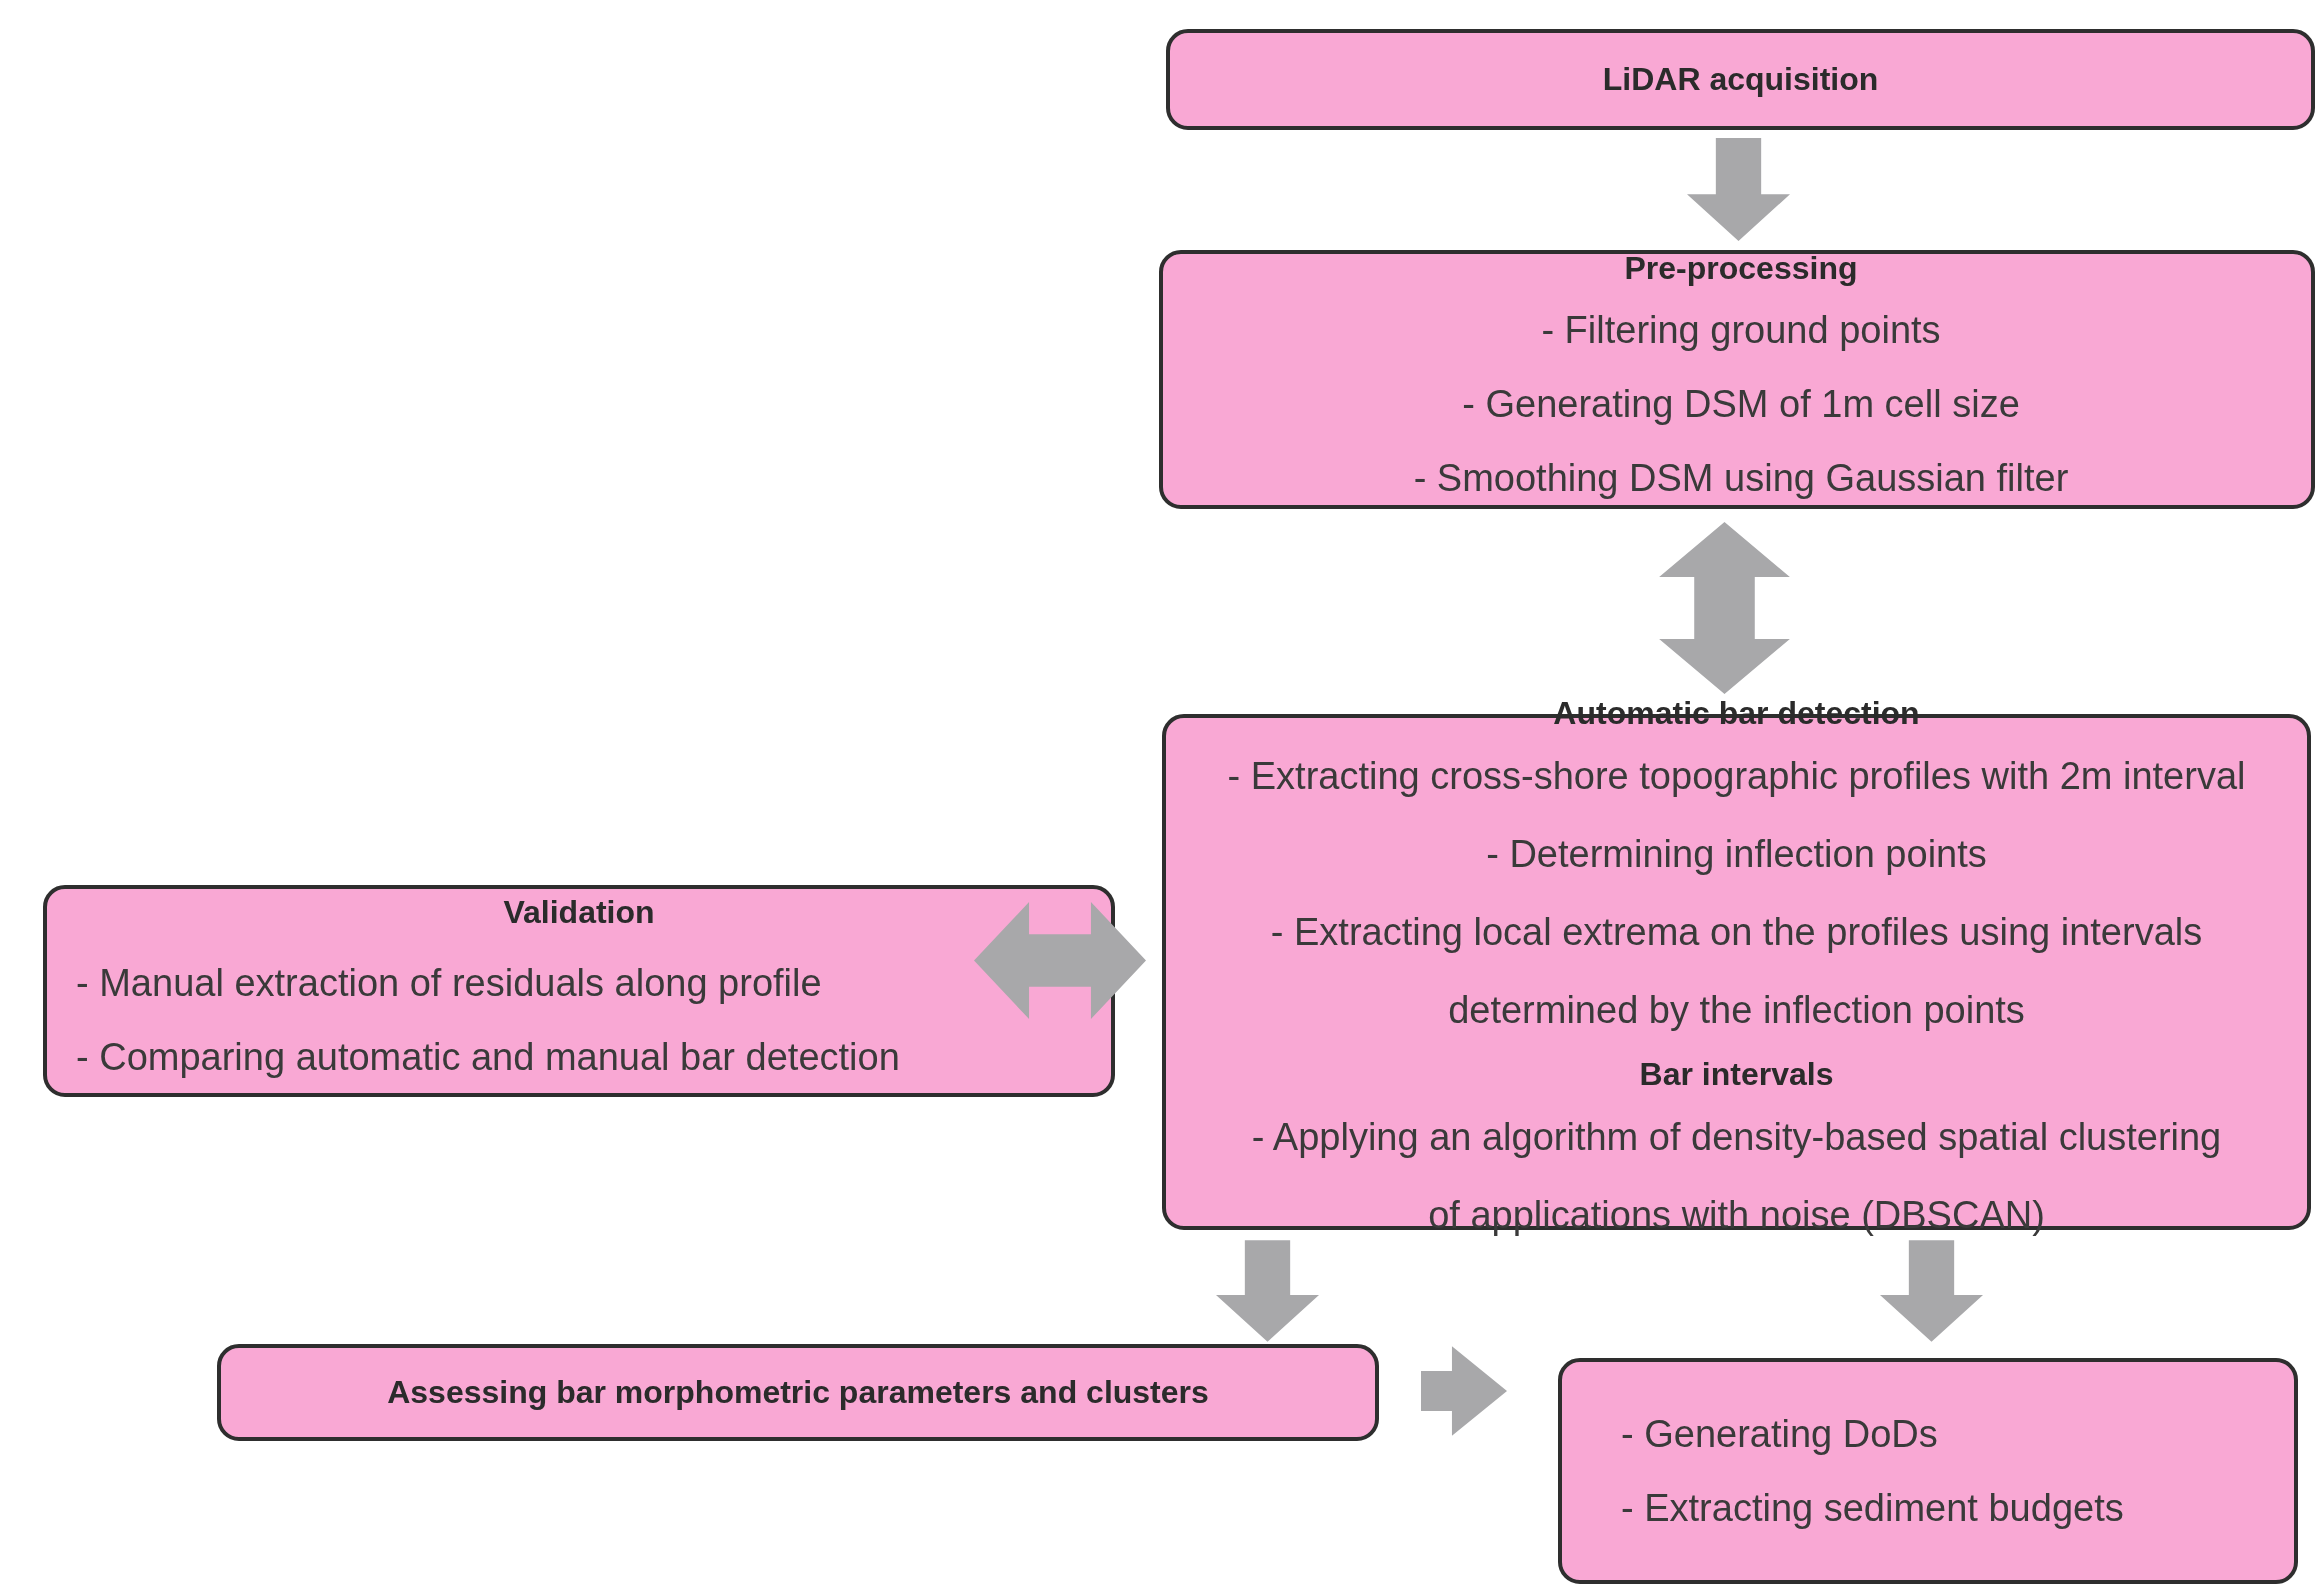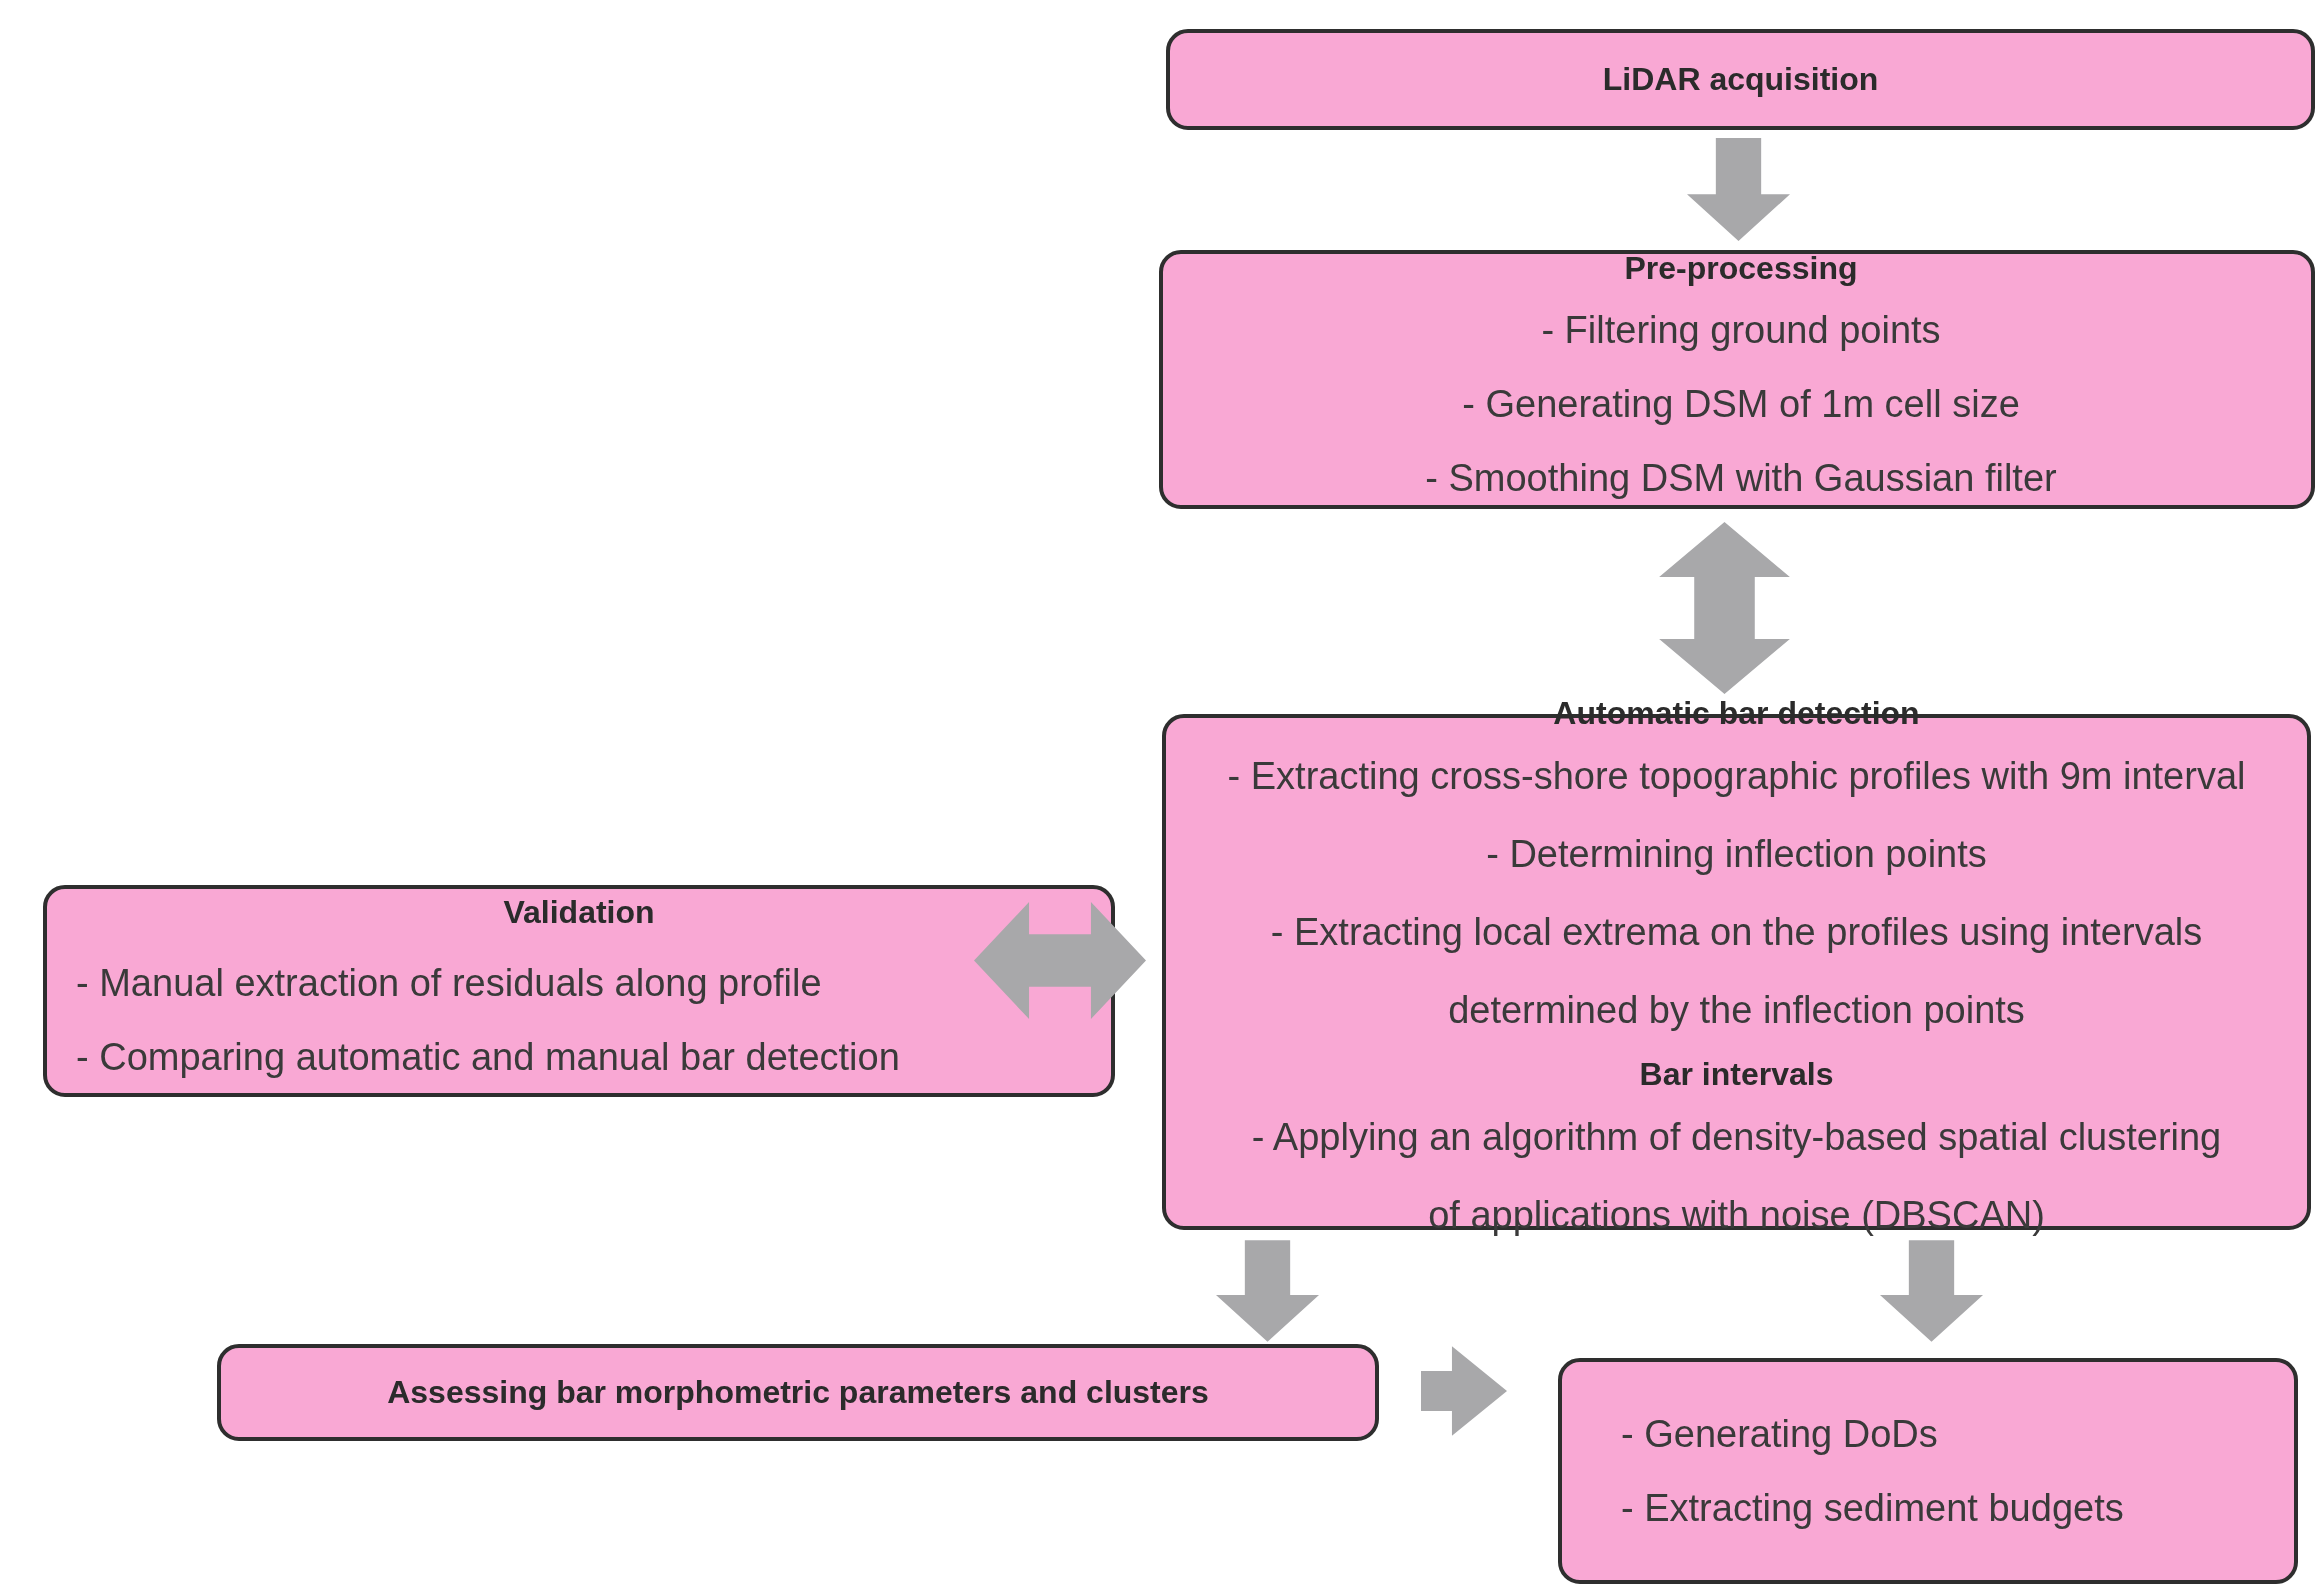--- a/index.html
+++ b/index.html
@@ -86,32 +86,32 @@
   <div class="arrow" id="arrow-a">
     <svg width="103" height="103" viewBox="0 0 150 150">
       <polygon points="42,0 108,0 108,82 150,82 75,150 0,82 42,82"></polygon>
     </svg>
   </div>
 
   <div class="box" id="box-pre">
     <div class="box-title">Pre-processing</div>
     <div class="box-line">- Filtering ground points</div>
     <div class="box-line">- Generating DSM of 1m cell size</div>
-    <div class="box-line">- Smoothing DSM with Gaussian filter</div>
+    <div class="box-line">- Smoothing DSM using Gaussian filter</div>
   </div>
 
   <div class="arrow" id="arrow-b">
     <svg width="131" height="172" viewBox="0 0 190 250">
       <polygon points="95,0 190,80 139,80 139,170 190,170 95,250 0,170 51,170 51,80 0,80"></polygon>
     </svg>
   </div>
 
   <div class="box" id="box-auto">
     <div class="box-title">Automatic bar detection</div>
-    <div class="box-line">- Extracting cross-shore topographic profiles with 9m interval</div>
+    <div class="box-line">- Extracting cross-shore topographic profiles with 2m interval</div>
     <div class="box-line">- Determining inflection points</div>
     <div class="box-line narrow-wrap-a">- Extracting local extrema on the profiles using intervals determined by the inflection points</div>
     <div class="box-title">Bar intervals</div>
     <div class="box-line narrow-wrap-b">- Applying an algorithm of density-based spatial clustering of applications with noise (DBSCAN)</div>
   </div>
 
   <div class="box" id="box-validation">
     <div class="box-title">Validation</div>
     <div class="v-items">
       <div class="box-line">- Manual extraction of residuals along profile</div>

